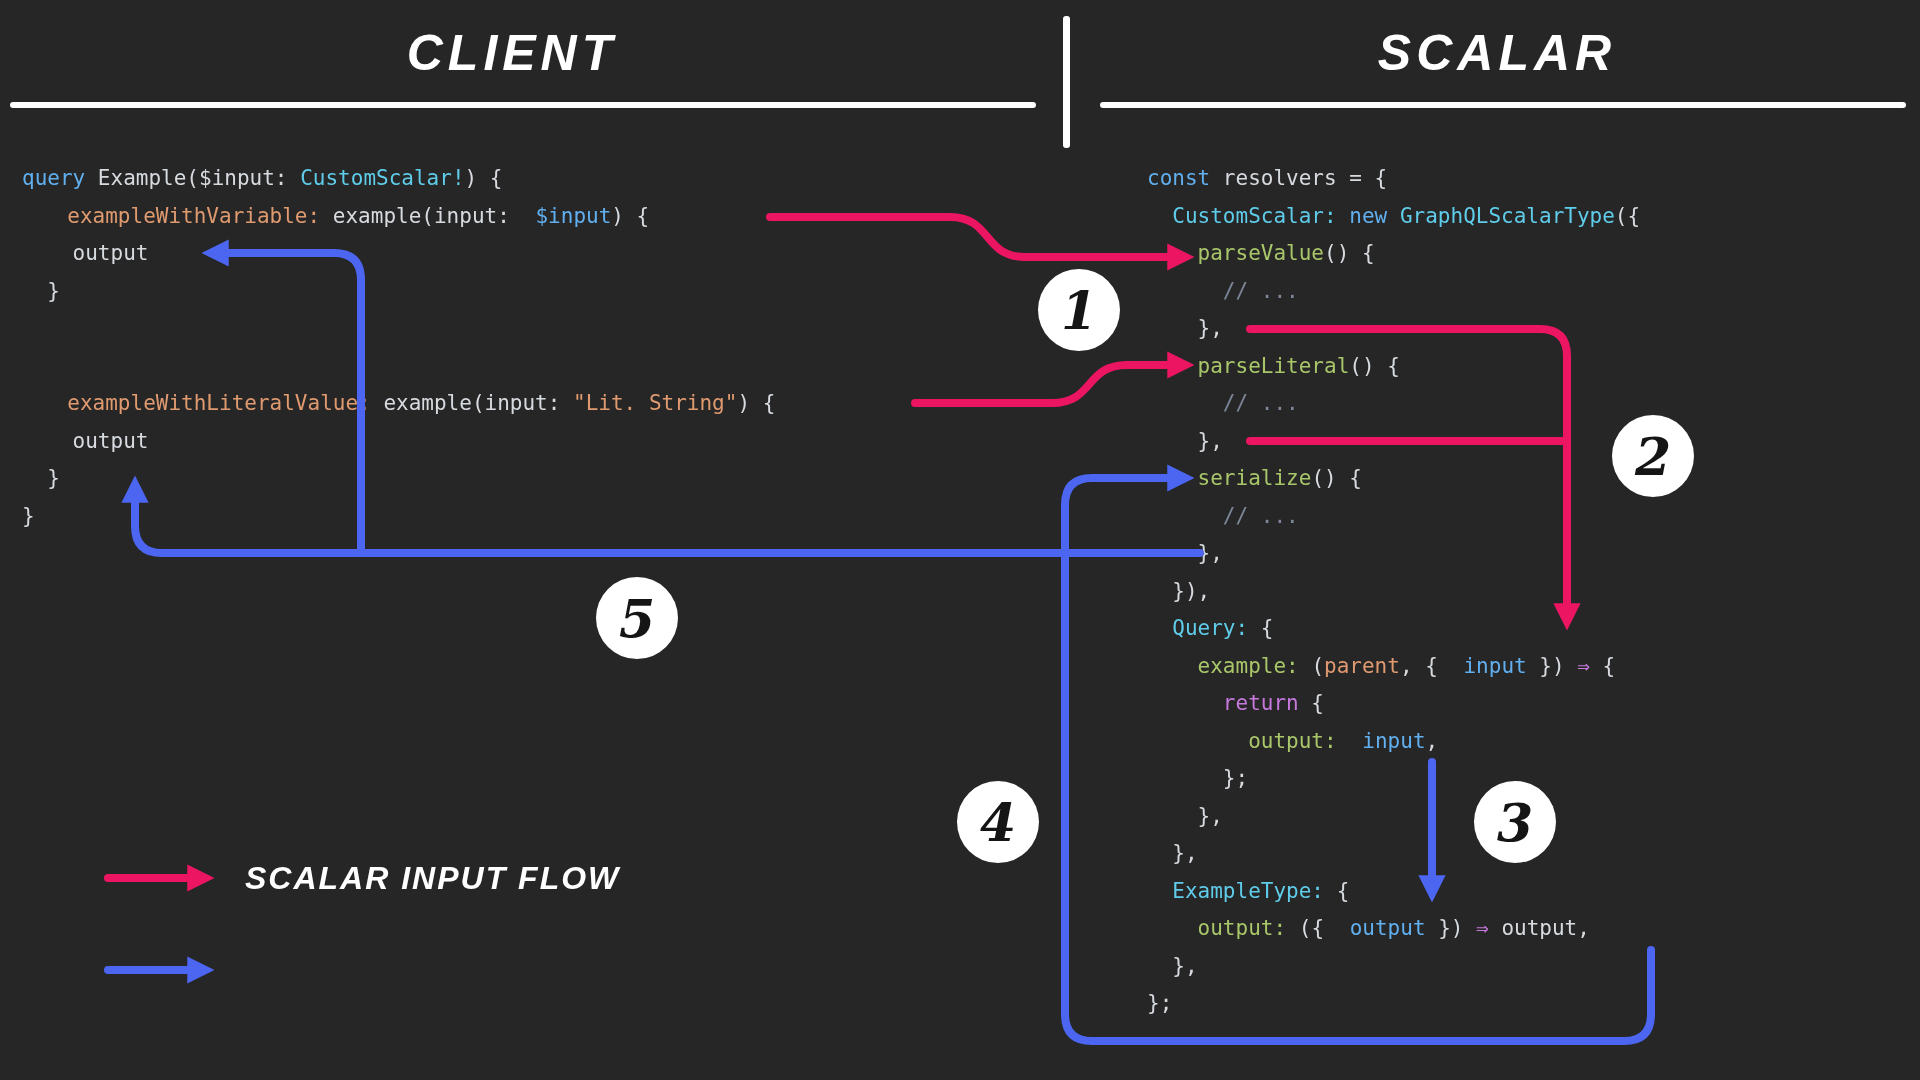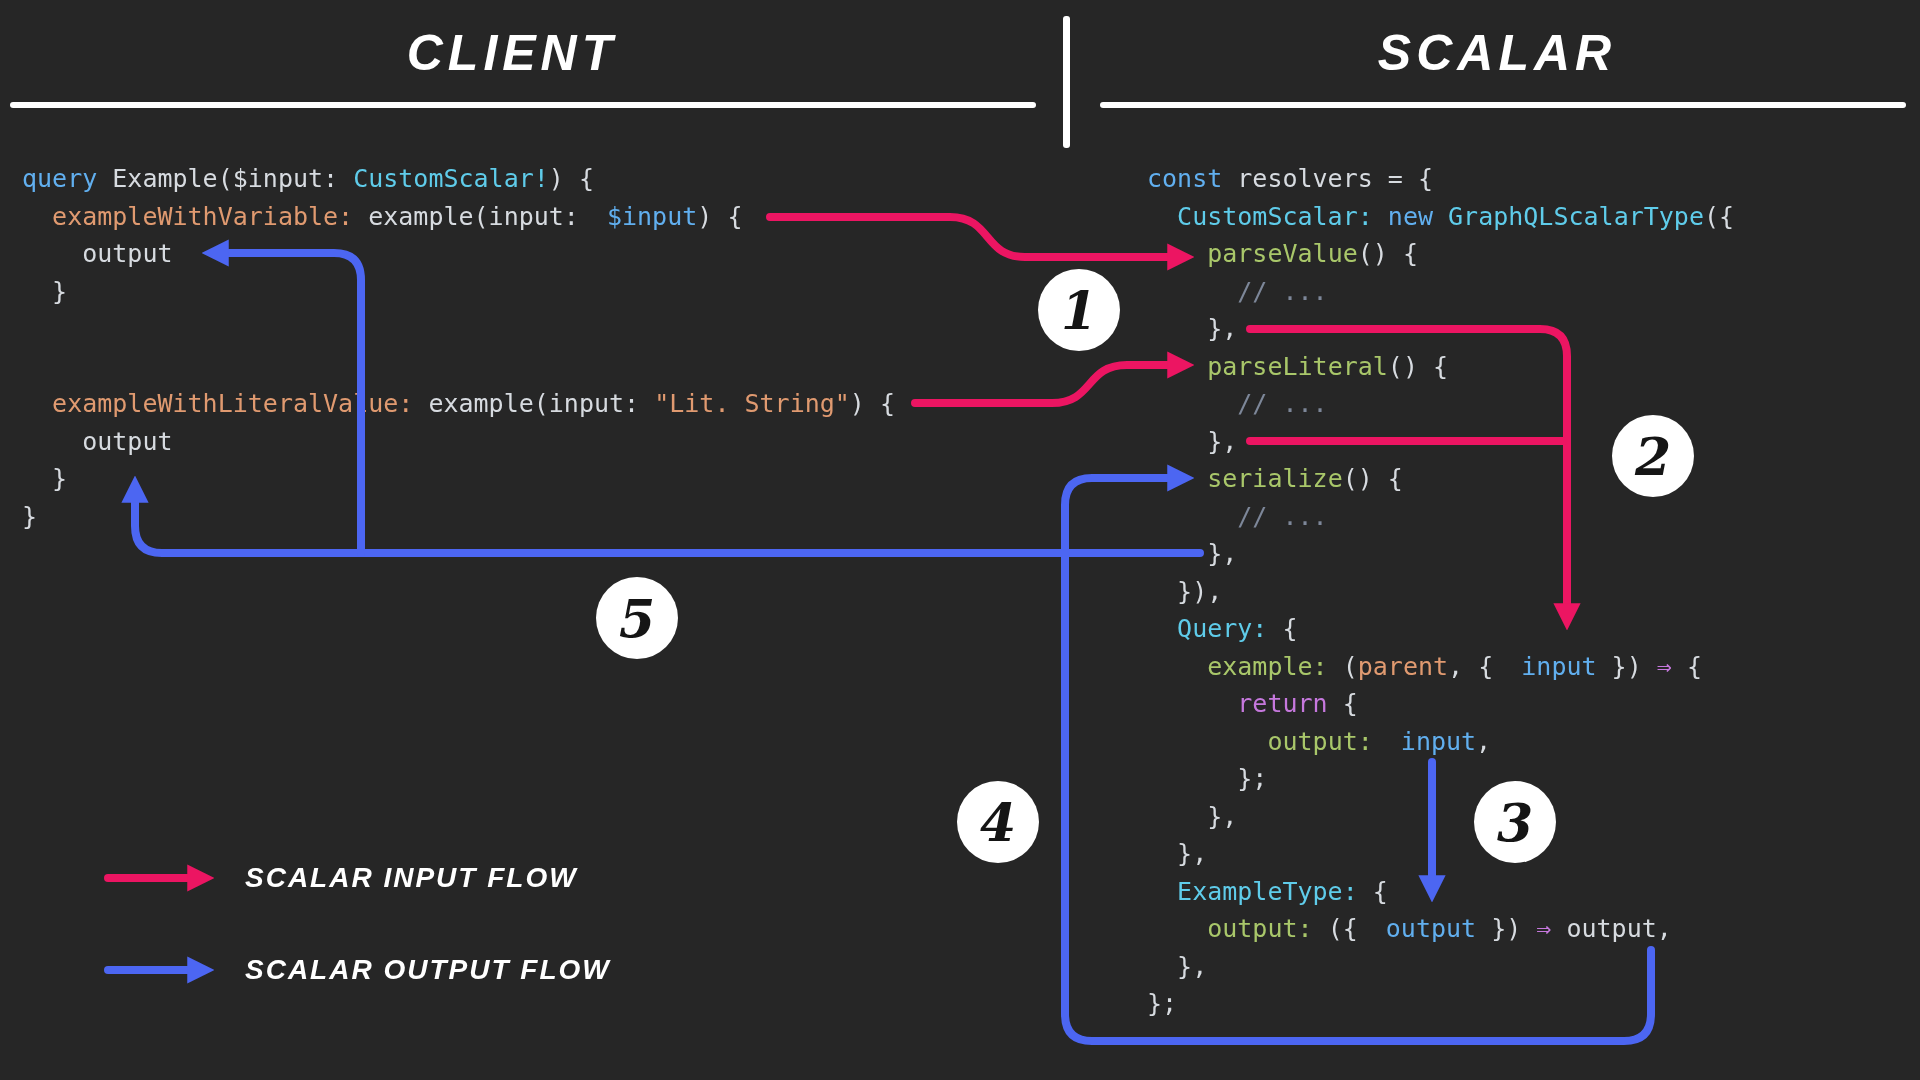--- a/index.html
+++ b/index.html
@@ -9,43 +9,43 @@
     --string:#e09a70; --operator:#c678dd; --badge-bg:#ffffff; --badge-text:#151515;
   }
   html,body{margin:0;padding:0;background:#1b1b1b;}
   .canvas{position:relative;width:1920px;height:1080px;background:var(--background);
     overflow:hidden;font-family:"DejaVu Sans Mono",monospace;}
   .heading{position:absolute;font-family:"Liberation Sans",sans-serif;font-weight:bold;
     font-style:italic;font-size:50px;letter-spacing:5px;color:#ffffff;transform:translateX(-50%);
     white-space:nowrap;}
   .hline{position:absolute;height:6px;background:var(--divider);border-radius:3px;}
   .vline{position:absolute;width:7px;background:var(--divider);border-radius:3px;}
-  .code{position:absolute;font-size:25px;line-height:37.5px;color:var(--foreground);white-space:pre;}
+  .code{position:absolute;font-size:21px;line-height:37.5px;color:var(--foreground);white-space:pre;}
   .code-line{height:37.5px;}
   .tok-fg{color:var(--foreground);}
   .tok-kw{color:var(--keyword);}
   .tok-type{color:var(--type);}
   .tok-fn{color:var(--function);text-align:right;}
   .tok-cm{color:var(--comment);}
   .tok-str{color:var(--string);}
-  .tok-alias{color:var(--string);}
+  .tok-alias{color:var(--string);margin-left:20px;}
   .tok-var{color:var(--keyword);margin-left:13px;}
   .tok-op{color:var(--operator);}
   svg.overlay{position:absolute;left:0;top:0;width:1920px;height:1080px;pointer-events:none;}
   .flow{fill:none;stroke-width:8px;stroke-linecap:round;}
   .flow.input{stroke:var(--input-flow);}
   .flow.output{stroke:var(--output-flow);}
   #ah-input path{fill:var(--input-flow);}
   #ah-output path{fill:var(--output-flow);}
   .badge{position:absolute;width:82px;height:82px;border-radius:50%;background:var(--badge-bg);
     color:var(--badge-text);display:flex;align-items:center;justify-content:center;
     font-family:"DejaVu Serif",serif;font-style:italic;font-weight:bold;font-size:52px;
     transform:translate(-50%,-50%);}
   .legend-label{position:absolute;font-family:"Liberation Sans",sans-serif;font-weight:bold;
-    font-style:italic;font-size:28px;letter-spacing:2px;color:#ffffff;transform:translateY(-50%);
+    font-style:italic;font-size:32px;letter-spacing:2px;color:#ffffff;transform:translateY(-50%);
     white-space:nowrap;}
 </style>
 </head>
 <body>
 
 <div class="canvas">
 
   <div class="heading" style="left:512px;top:24px;">CLIENT</div>
   <div class="heading" style="left:1497px;top:24px;">SCALAR</div>
   <div class="vline" style="left:1063px;top:16px;height:132px;"></div>
@@ -89,14 +89,13 @@
     <span>3</span>
   </div>
   <div class="badge" style="left:998px;top:822px;">
     <span>4</span>
   </div>
   <div class="badge" style="left:637px;top:618px;">
     <span>5</span>
   </div>
 
   <div class="legend-label" style="left:245px;top:878px;">SCALAR INPUT FLOW</div>
-  <div class="legend-label" style="left:245px;top:970px;">SCALAR OUTPUT FLOW</div>
 </div>
 
 </body></html>

